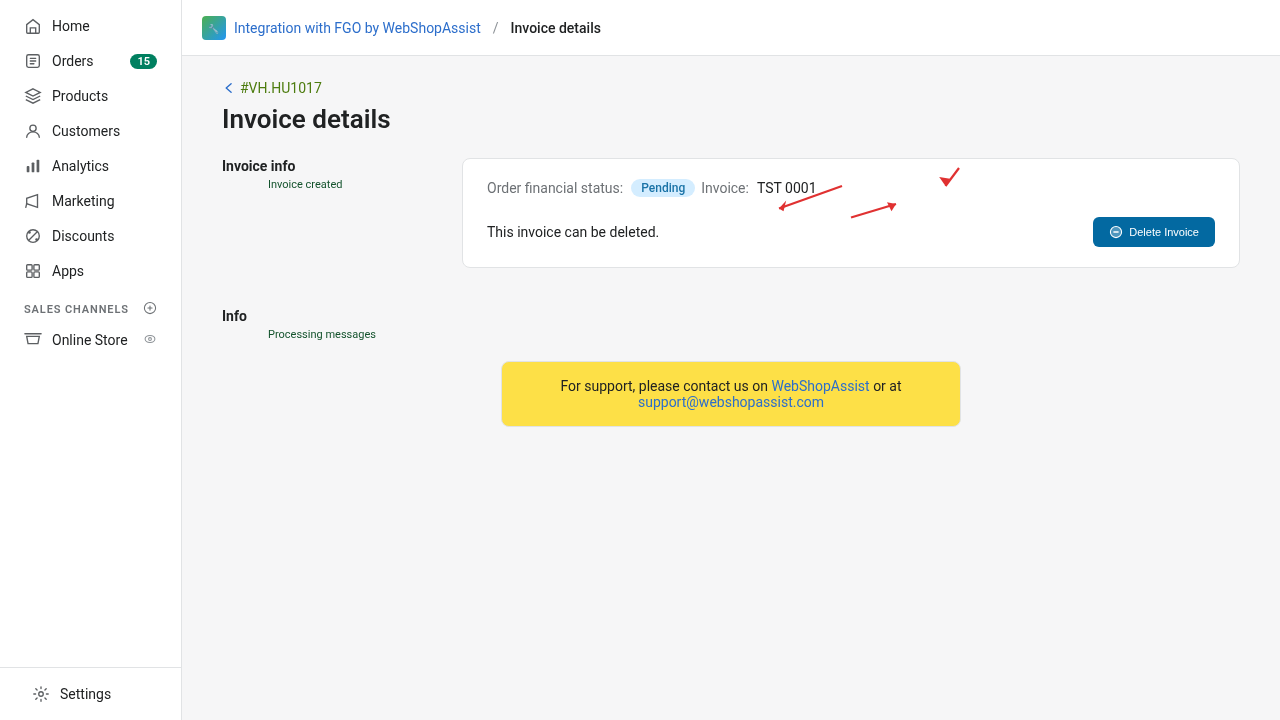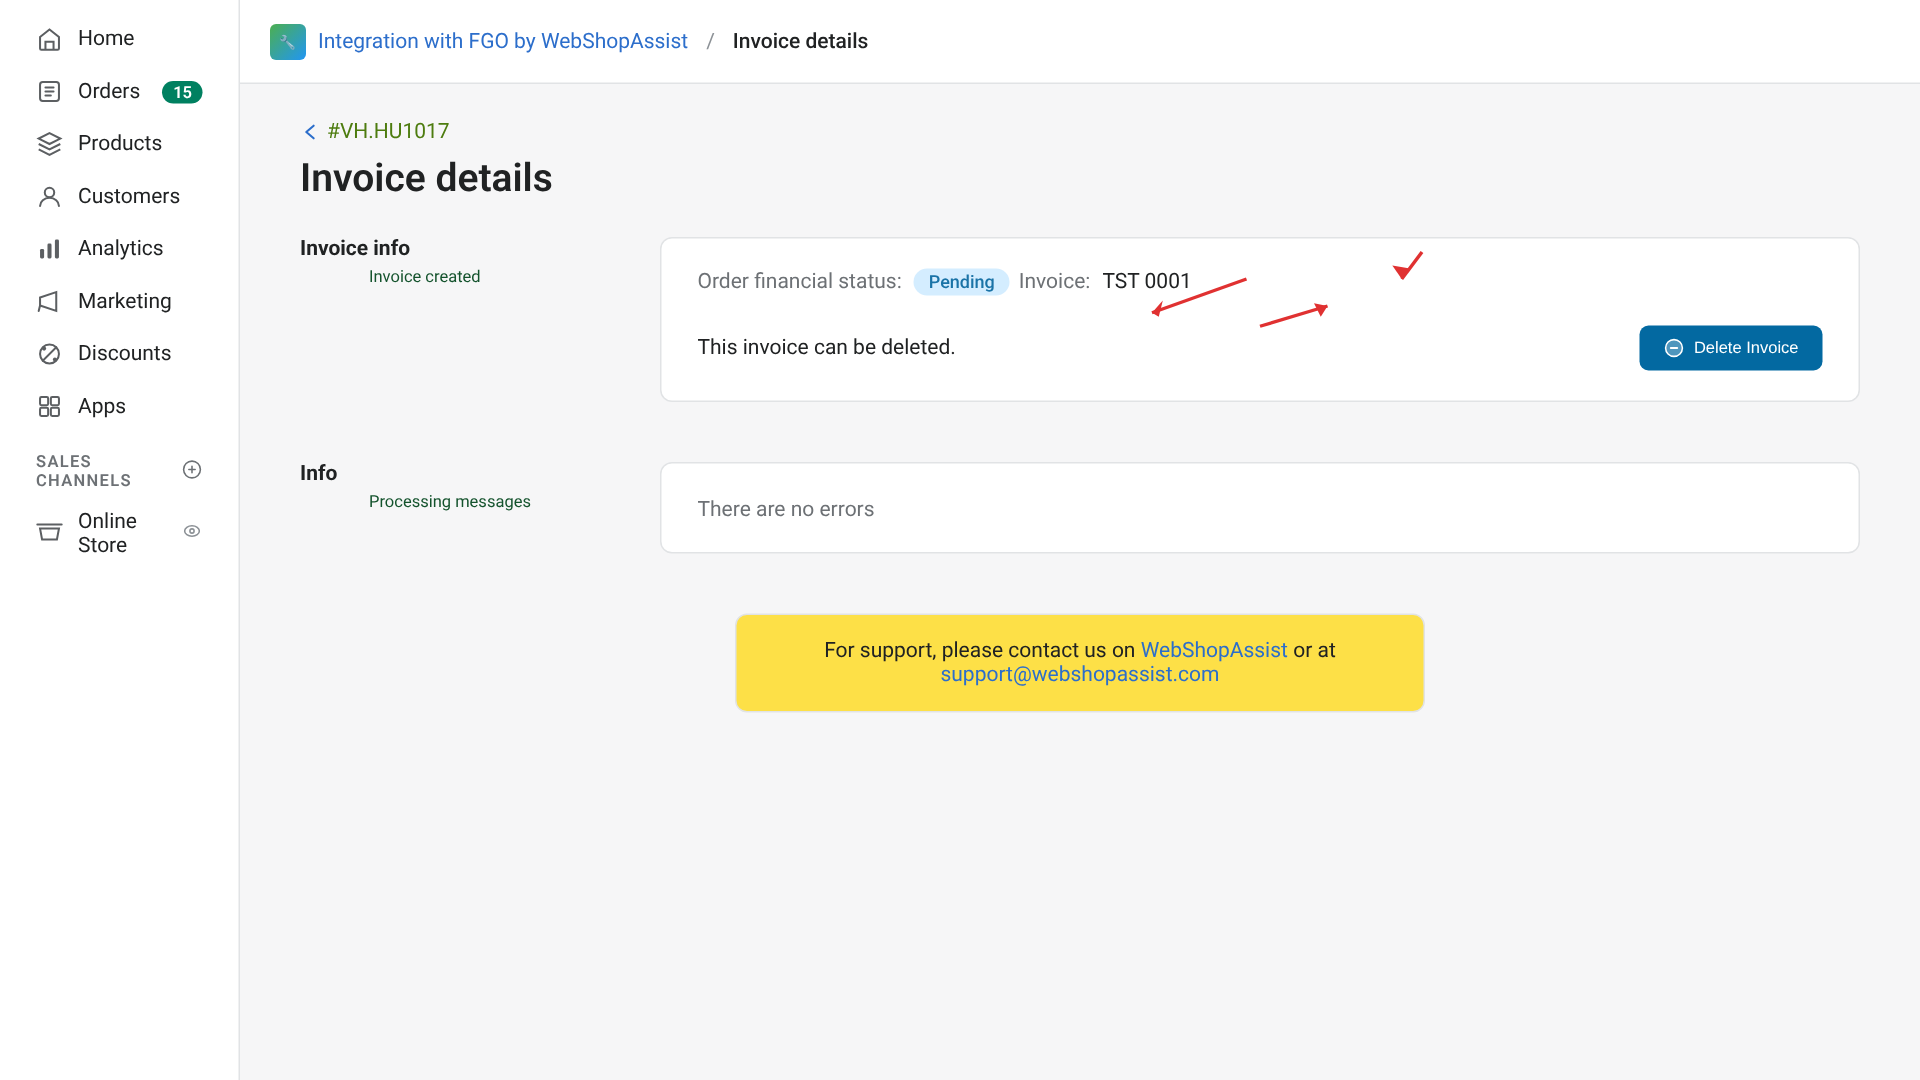--- a/index.html
+++ b/index.html
@@ -1,20 +1,20 @@
 <!DOCTYPE html>
 <html><head>
   <meta charset="utf-8">
   <style>
     * { box-sizing: border-box; margin: 0; padding: 0; }
     body { font-family: -apple-system, BlinkMacSystemFont, 'Segoe UI', Roboto, sans-serif; background: #f6f6f7; display: flex; height: 100vh; overflow: hidden; }
 
     
     .sidebar {
-      width: 160px;
+      width: 182px;
       background: #fff;
       border-right: 1px solid #e1e3e5;
       display: flex;
       flex-direction: column;
       height: 100vh;
       flex-shrink: 0;
     }
     .sidebar-nav { flex: 1; padding-top: 8px; }
     .sidebar-item {
       display: flex;
@@ -335,20 +335,31 @@
       <span>Online Store</span>
       <span style="margin-left:auto; color:#8c9196;">
         <svg width="14" height="14" viewBox="0 0 20 20" fill="none">
             <ellipse cx="10" cy="10" rx="7" ry="5" stroke="#8c9196" stroke-width="1.5"></ellipse>
             <circle cx="10" cy="10" r="2" stroke="#8c9196" stroke-width="1.5"></circle>
           </svg>
       </span>
     </div>
   </div>
 
+  <div class="sidebar-bottom">
+    <div class="sidebar-item">
+      <span class="icon">
+        <svg width="18" height="18" viewBox="0 0 20 20" fill="none">
+            <circle cx="10" cy="10" r="2.5" stroke="#5c5f62" stroke-width="1.5"></circle>
+            <path d="M10 2v2M10 16v2M2 10h2M16 10h2M4.22 4.22l1.42 1.42M14.36 14.36l1.42 1.42M4.22 15.78l1.42-1.42M14.36 5.64l1.42-1.42" stroke="#5c5f62" stroke-width="1.5" stroke-linecap="round"></path>
+          </svg>
+      </span>
+      <span>Settings</span>
+    </div>
+  </div>
 </div>
 
 <div class="main">
 
   <div class="topbar">
     <div class="breadcrumb-app-icon">
       <svg width="14" height="14" viewBox="0 0 20 20">
           <rect width="20" height="20" fill="none"></rect>
           <text x="2" y="15" font-size="13" fill="white">🔧</text>
         </svg>
@@ -416,27 +427,20 @@
           </svg>
         </div>
       </div>
     </div>
 
     <div class="section-row">
       <div class="section-label-col">
         <div class="section-title">Info</div>
         <div class="section-subtitle">Processing messages</div>
       </div>
-      <div class="section-content">
-        <div class="card">
-          <div class="card-inner">
-            <span class="no-errors">There are no errors</span>
-          </div>
-        </div>
-      </div>
     </div>
 
     <div class="support-footer">
       <span>For support, please contact us on</span>
       <a href="#" class="link-blue">WebShopAssist</a>
       <span>or at</span>
       <a href="mailto:support@webshopassist.com" class="link-blue">support@webshopassist.com</a>
     </div>
 
   </div>

